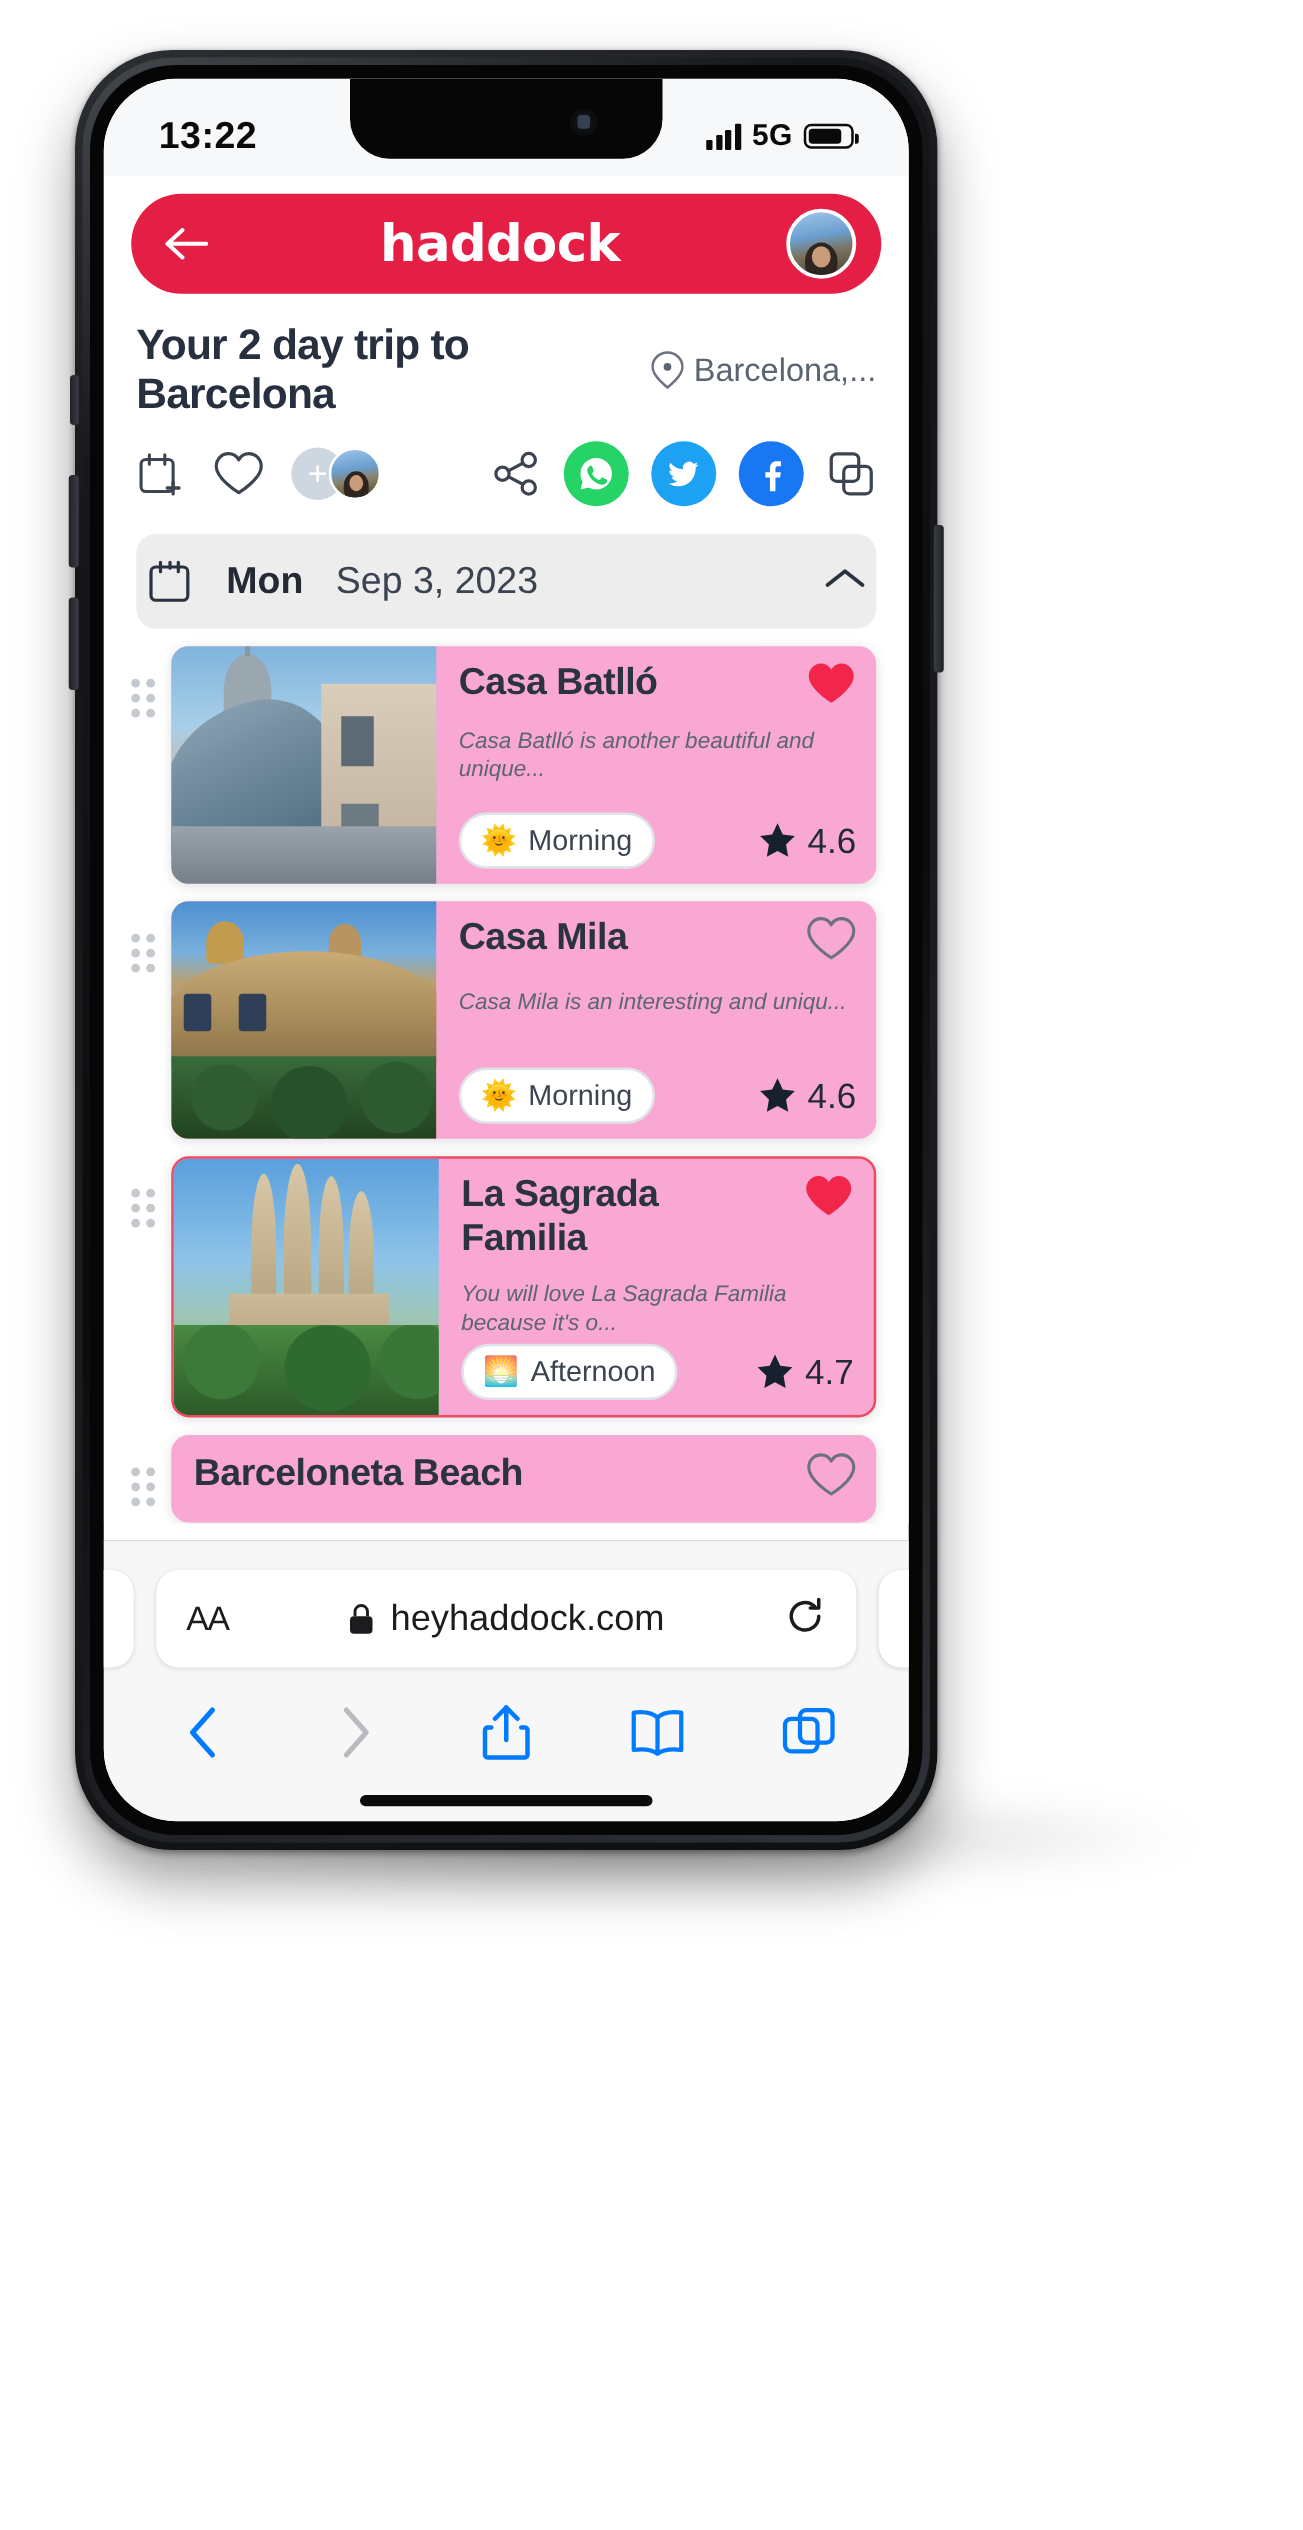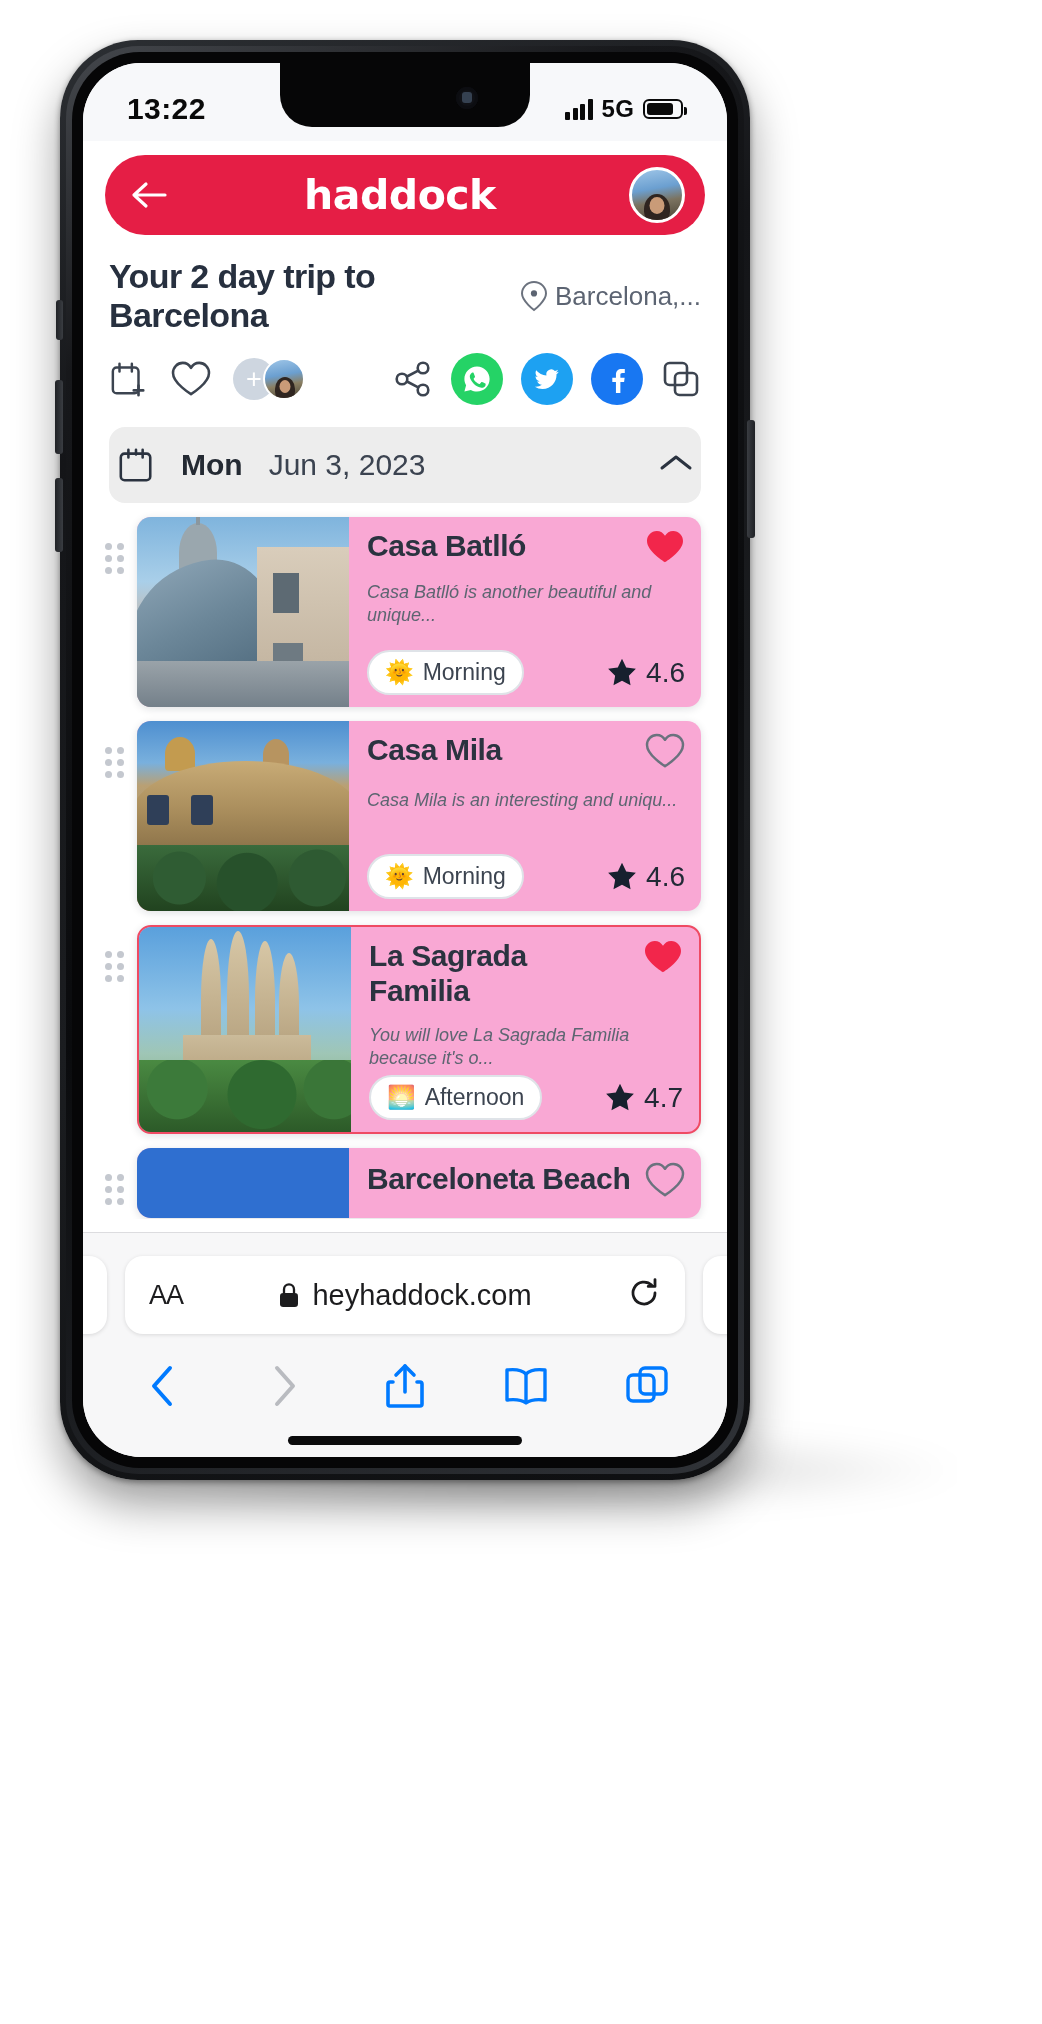--- a/index.html
+++ b/index.html
@@ -415,21 +415,21 @@
           </div>
         </div>
       </div>
 
       <div class="datebar">
         <svg width="38" height="38" viewBox="0 0 40 40">
           <rect x="4" y="8" width="31" height="28" rx="4" fill="none" stroke="#2b3340" stroke-width="2.7"></rect>
           <path d="M12 4 v8 M27 4 v8 M20 4 v5" stroke="#2b3340" stroke-width="2.7" stroke-linecap="round"></path>
         </svg>
         <div class="dow">Mon</div>
-        <div class="dte">Jun 3, 2023</div>
+        <div class="dte">Sep 3, 2023</div>
         <div class="chev">
           <svg width="34" height="22" viewBox="0 0 34 22">
             <path d="M3 16 L17 5 L31 16" stroke="#2b3340" stroke-width="3" fill="none" stroke-linecap="round" stroke-linejoin="round"></path>
           </svg>
         </div>
       </div>
 
       <div class="cards">
 
         <div class="card-row">
@@ -576,21 +576,21 @@
           <div class="grip">
             <div class="dots">
                 <i></i>
                 <i></i>
                 <i></i>
                 <i></i>
                 <i></i>
                 <i></i>
               </div>
           </div>
-          <div class="card" style="min-height:70px;">
+          <div class="card" style="min-height:70px;flex-direction:column;">
             <div class="thumb th-beach"></div>
             <div class="body" style="padding-top:14px;">
               <div class="ttl-row">
                 <h3>Barceloneta Beach</h3>
                 <span>
                   <svg width="40" height="36" viewBox="0 0 42 38">
                     <path d="M21 35 C21 35 2 23.5 2 12.6 C2 6.7 6.6 2 12.3 2 C16.1 2 19.3 4.1 21 7.2
                              C22.7 4.1 25.9 2 29.7 2 C35.4 2 40 6.7 40 12.6 C40 23.5 21 35 21 35 Z" fill="none" stroke="#6b727e" stroke-width="2.6" stroke-linejoin="round"></path>
                   </svg>
                 </span>

